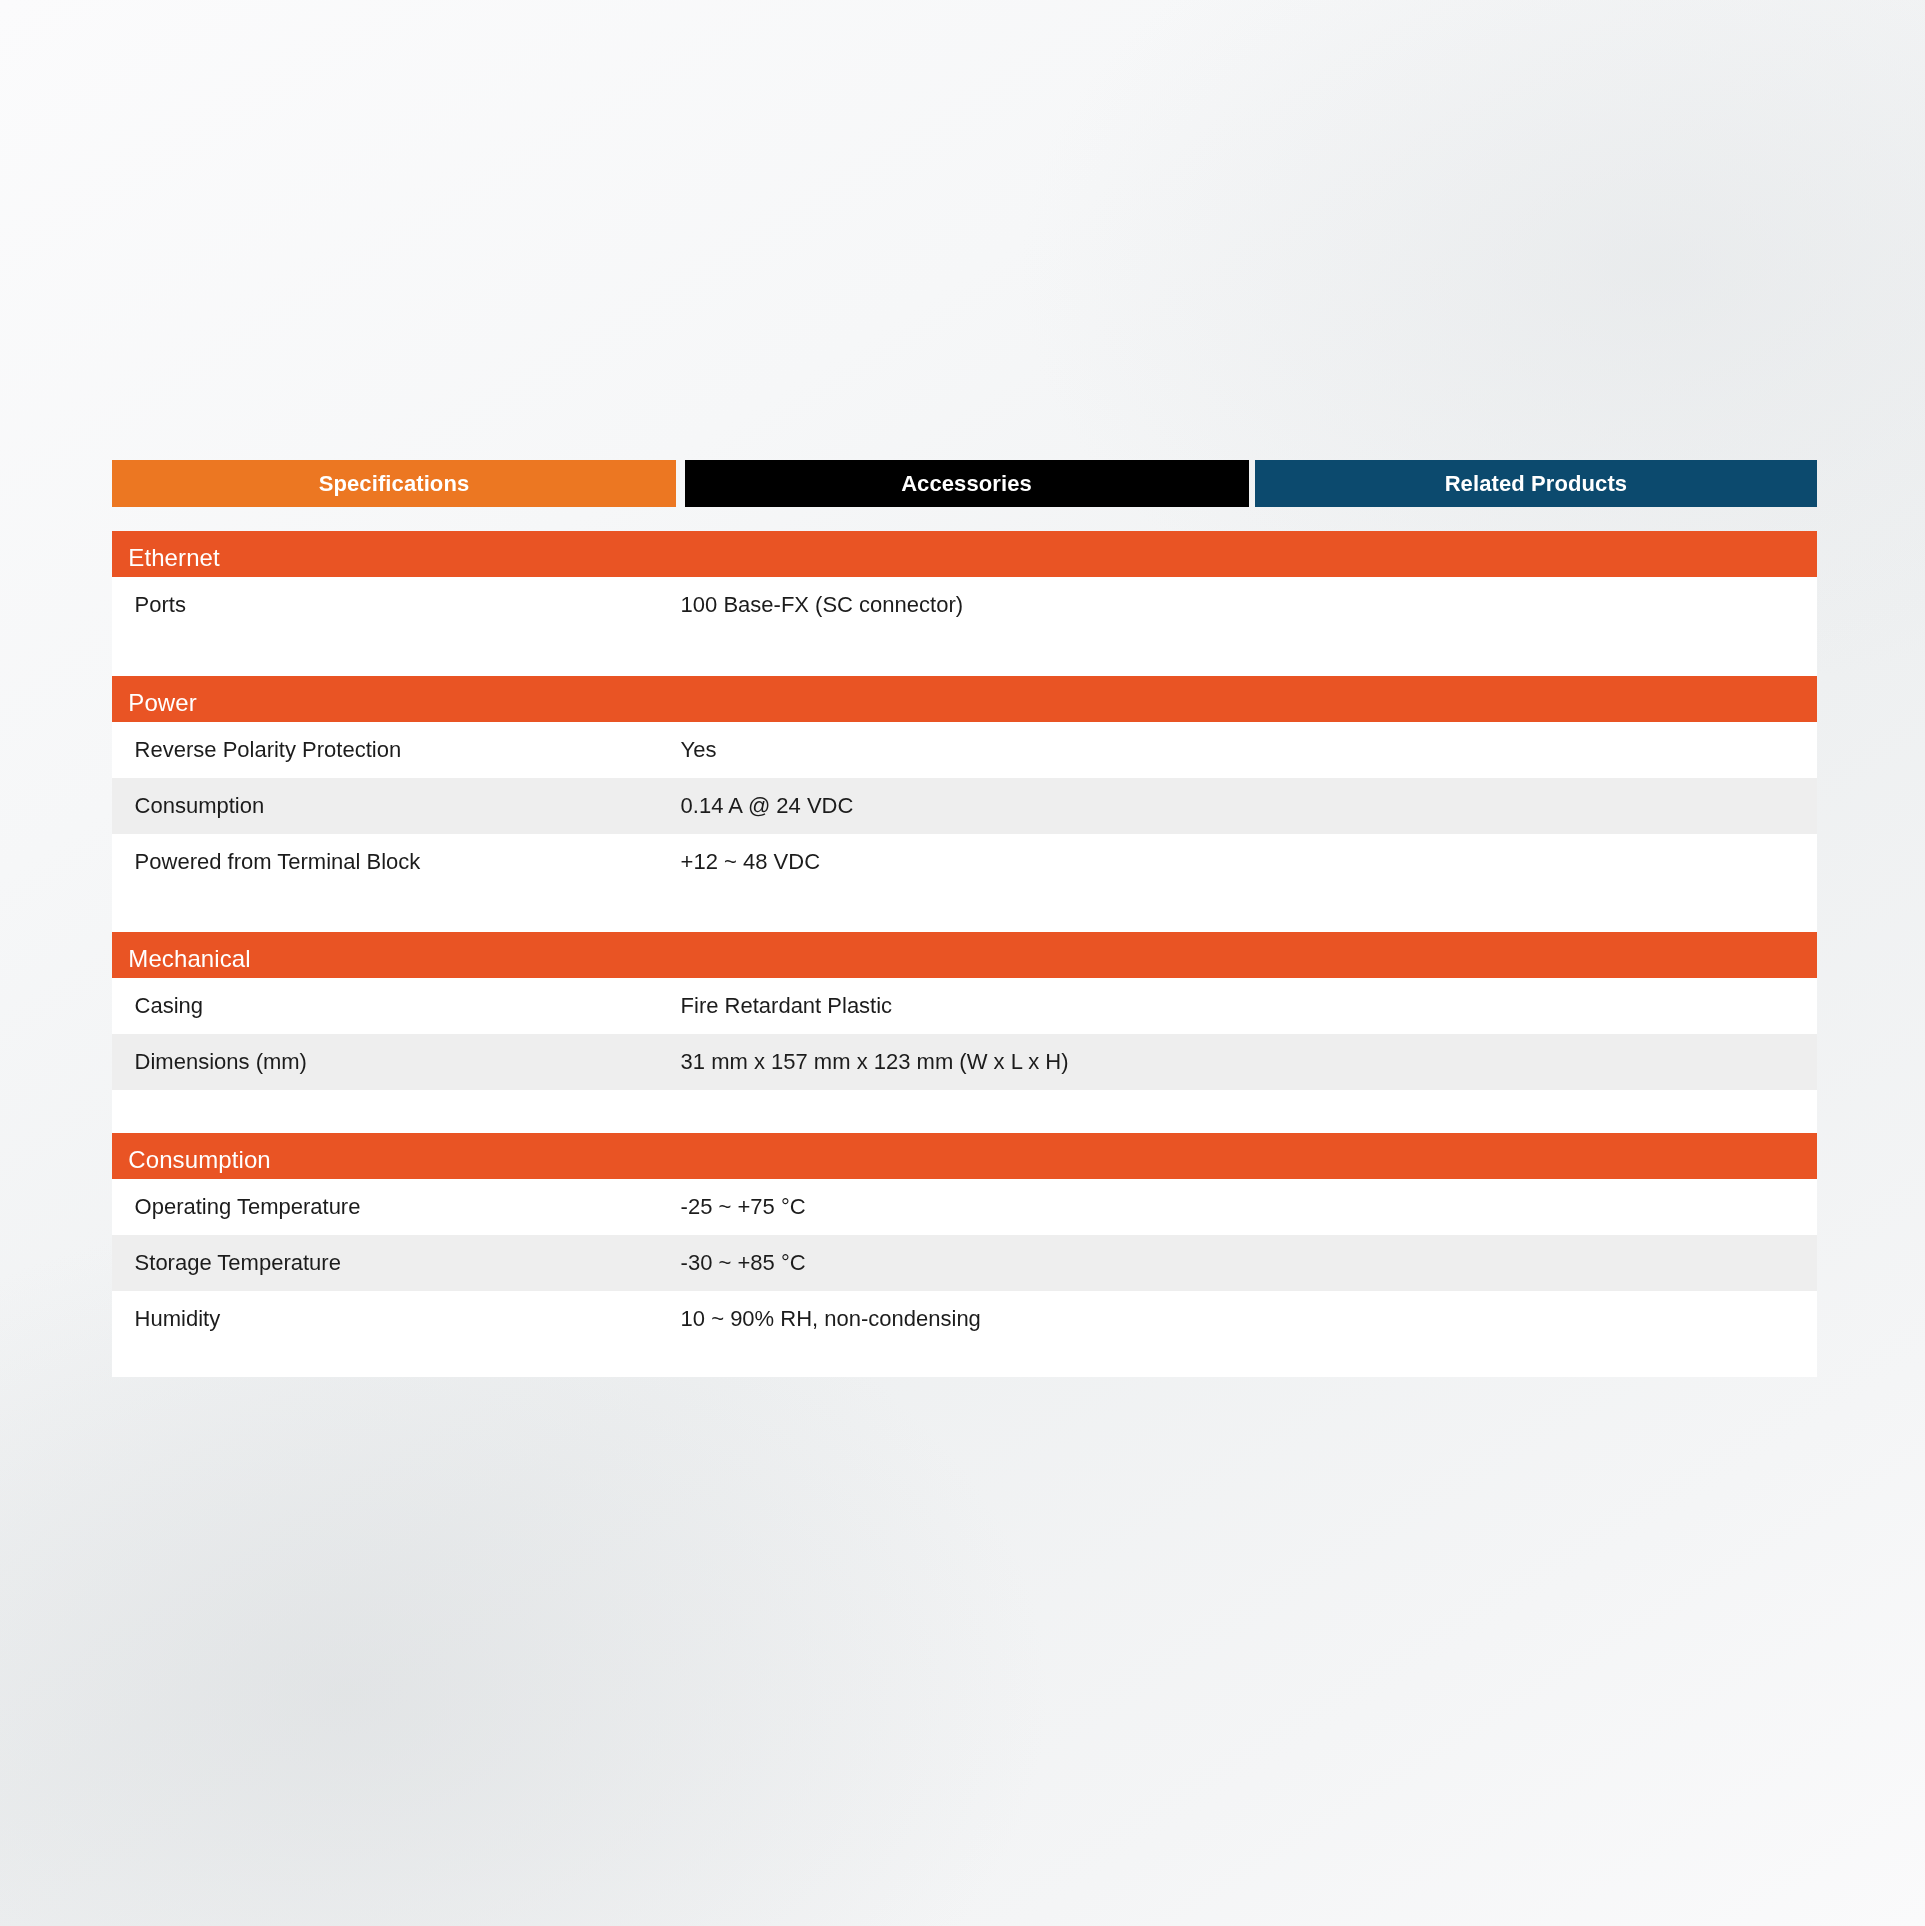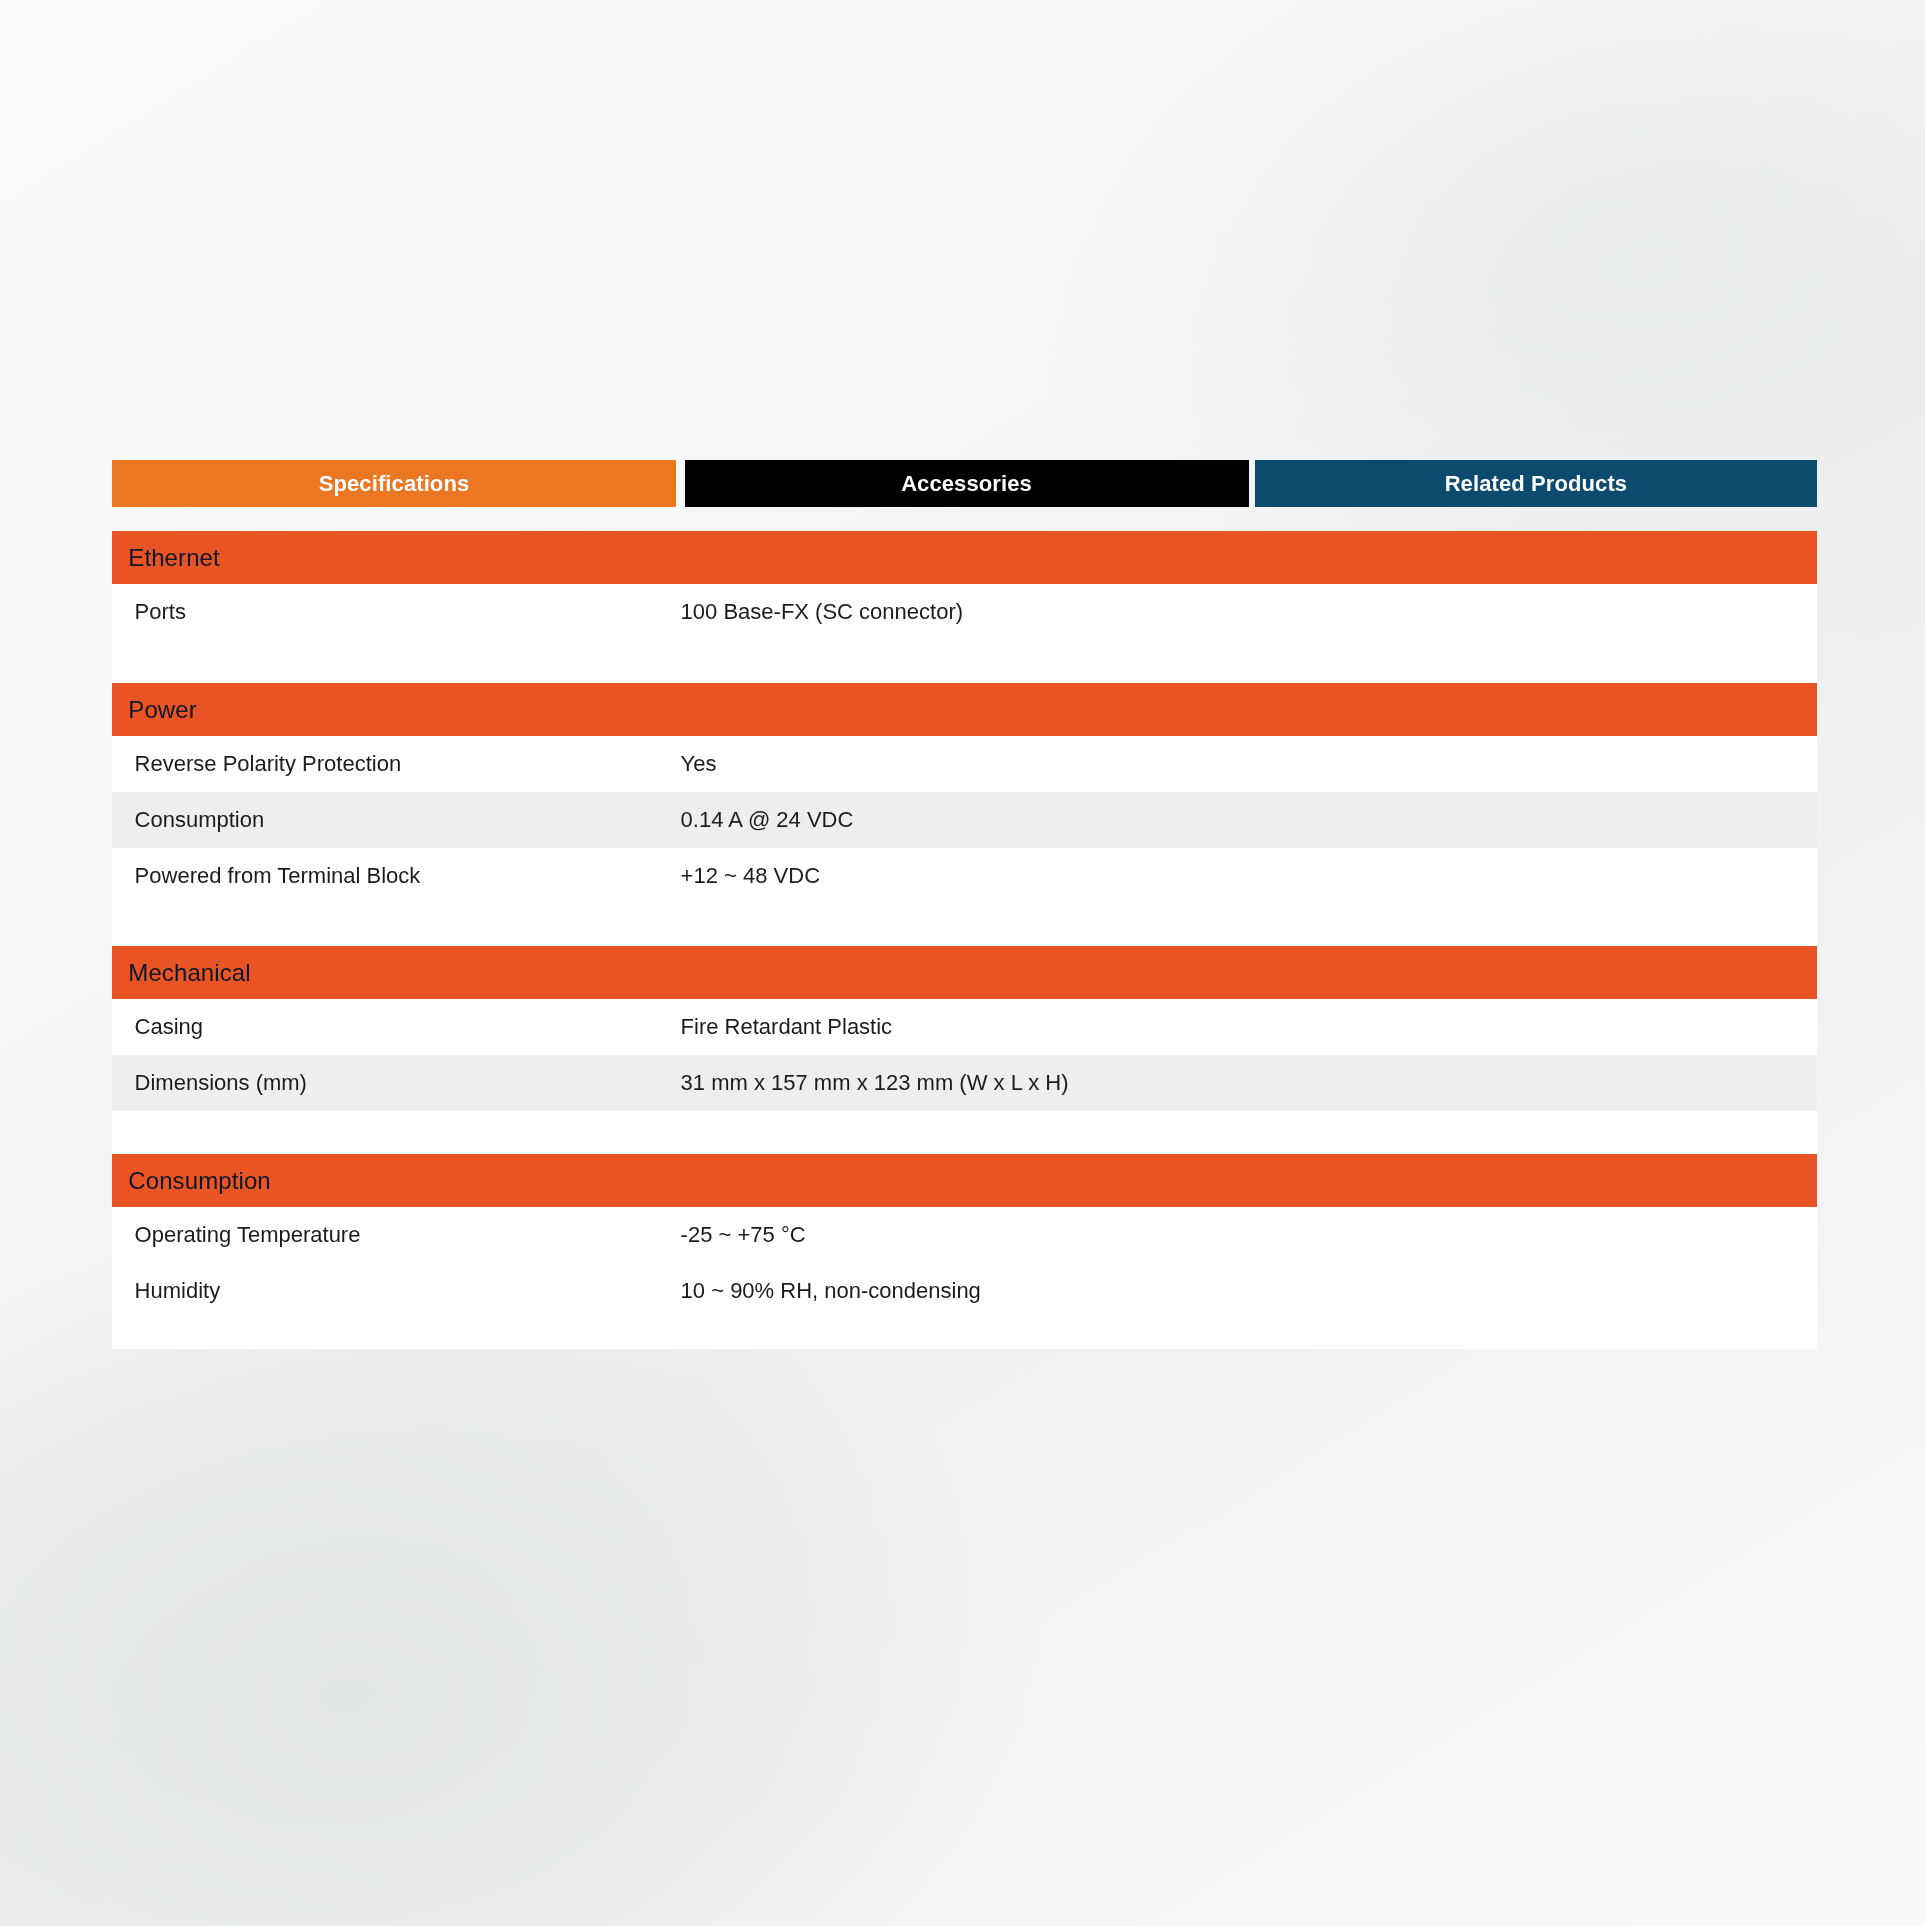--- a/index.html
+++ b/index.html
@@ -57,24 +57,24 @@
   .spec-table {
     position: absolute;
     left: 112px;
     top: 531px;
     width: 1705px;
     background: #ffffff;
   }
 
   .section-head {
     background: #e95424;
-    color: #0f172a;
+    color: #ffffff;
     font-size: 24px;
     font-weight: normal;
-    height: 53px;
+    height: 46px;
     line-height: 53px;
     padding-left: 16.3px;
     letter-spacing: 0.1px;
   }
 
   .section-body { background: #ffffff; }
 
   .spec-row {
     display: flex;
     align-items: center;
@@ -165,20 +165,24 @@
       <div class="group-pad"></div>
     </div>
     <div class="group-gap"></div>
 
     <div class="section-head">Consumption</div>
     <div class="section-body">
       <div class="spec-row plain">
         <div class="spec-label">Operating Temperature</div>
         <div class="spec-value">-25 ~ +75 °C</div>
       </div>
+      <div class="spec-row alt">
+        <div class="spec-label">Storage Temperature</div>
+        <div class="spec-value">-30 ~ +85 °C</div>
+      </div>
       <div class="spec-row plain">
         <div class="spec-label">Humidity</div>
         <div class="spec-value">10 ~ 90% RH, non-condensing</div>
       </div>
       <div class="group-pad"></div>
     </div>
 
   </div>
 </div>
 

